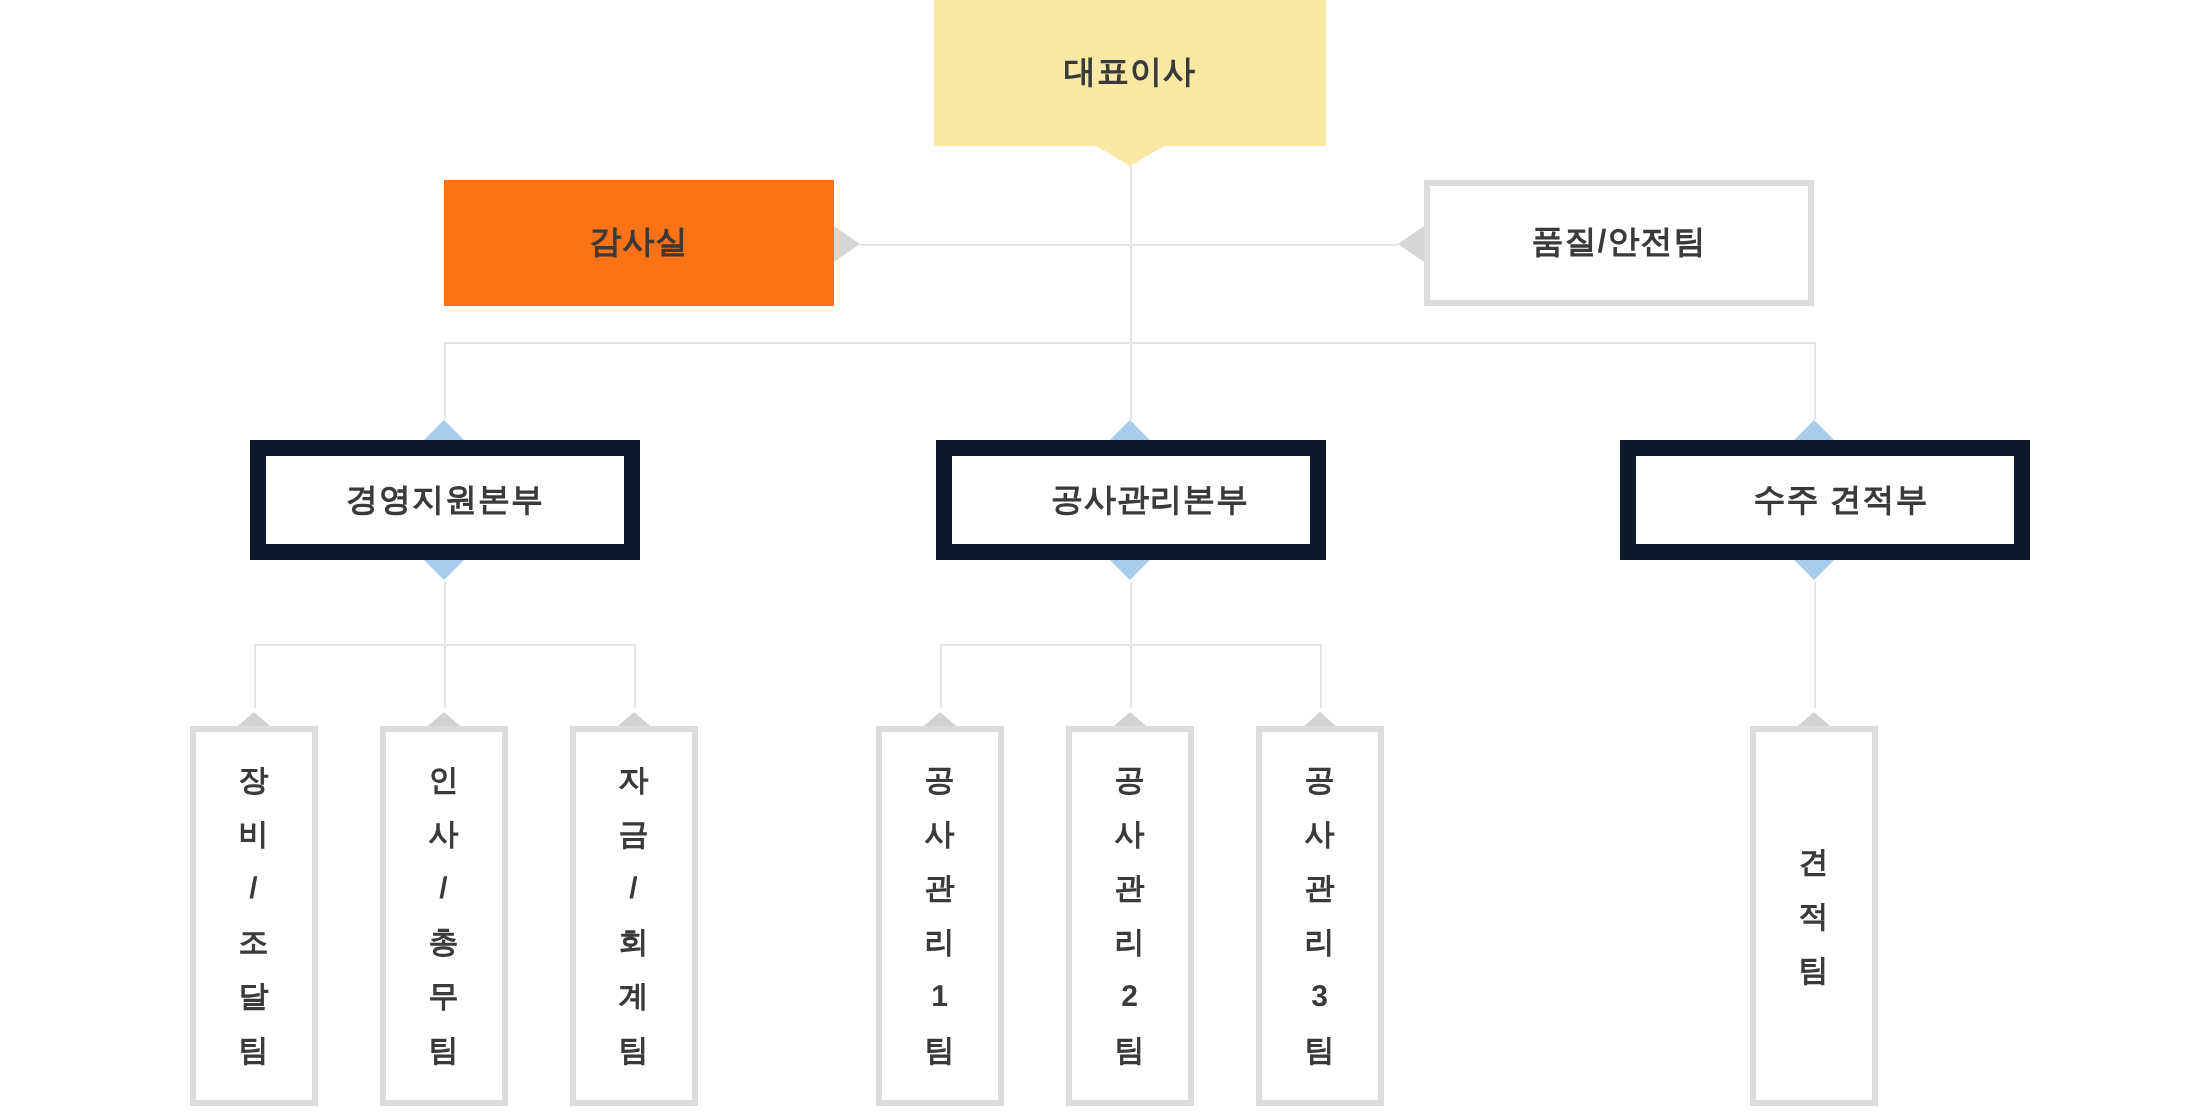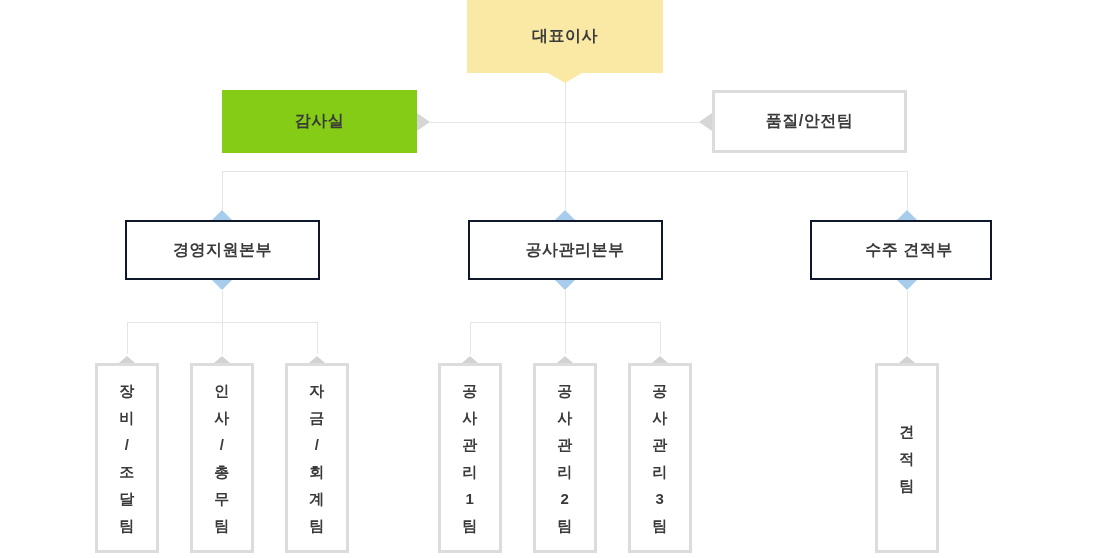--- a/index.html
+++ b/index.html
@@ -17,23 +17,23 @@
     position: absolute;
     box-sizing: border-box;
     display: flex;
     align-items: center;
     justify-content: center;
     font-size: 16px;
     letter-spacing: 0.5px;
     color: #3a3a3a;
   }
   .ceo      { background: #fae9a4; }
-  .grayfill { background: #84cc16; }
+  .grayfill { background: #f97316; }
   .grayline { background: #ffffff; border: 3px solid #dcdcdc; }
-  .blueline { background: #ffffff; border: 2px solid #0f172a; }
+  .blueline { background: #ffffff; border: 8px solid #0f172a; }
   .leaf {
     position: absolute;
     box-sizing: border-box;
     background: #ffffff;
     border: 3px solid #dcdcdc;
     display: flex;
     align-items: center;
     justify-content: center;
     font-size: 15px;
   }
@@ -103,21 +103,21 @@
   </div>
   <div class="tri tri-down-blue" style="left:212px; top:280px;"></div>
 
   <div class="tri tri-up-blue" style="left:555px; top:210px;"></div>
   <div class="box blueline" style="left:468px; top:220px; width:195px; height:60px;padding-left:19px;">
     <span>공사관리본부</span>
   </div>
   <div class="tri tri-down-blue" style="left:555px; top:280px;"></div>
 
   <div class="tri tri-up-blue" style="left:897px; top:210px;"></div>
-  <div class="box blueline" style="left:810px; top:220px; width:182px; height:60px;padding-left:16px;">
+  <div class="box blueline" style="left:810px; top:220px; width:205px; height:60px;padding-left:16px;">
     <span>수주 견적부</span>
   </div>
   <div class="tri tri-down-blue" style="left:897px; top:280px;"></div>
 
   <div class="tri tri-up-gray" style="left:119px; top:356px;"></div>
   <div class="leaf" style="left:95px; top:363px; width:64px; height:190px;">
     <span>장
 비
 /
 조

